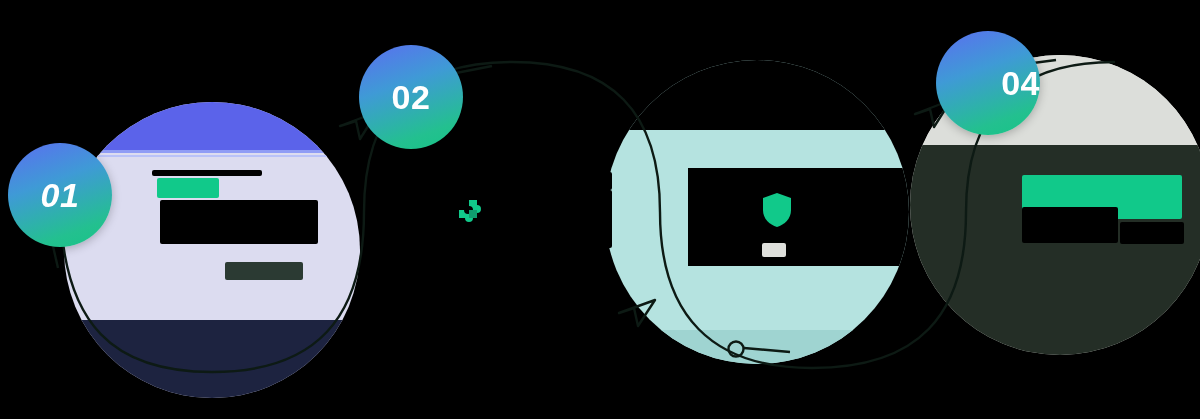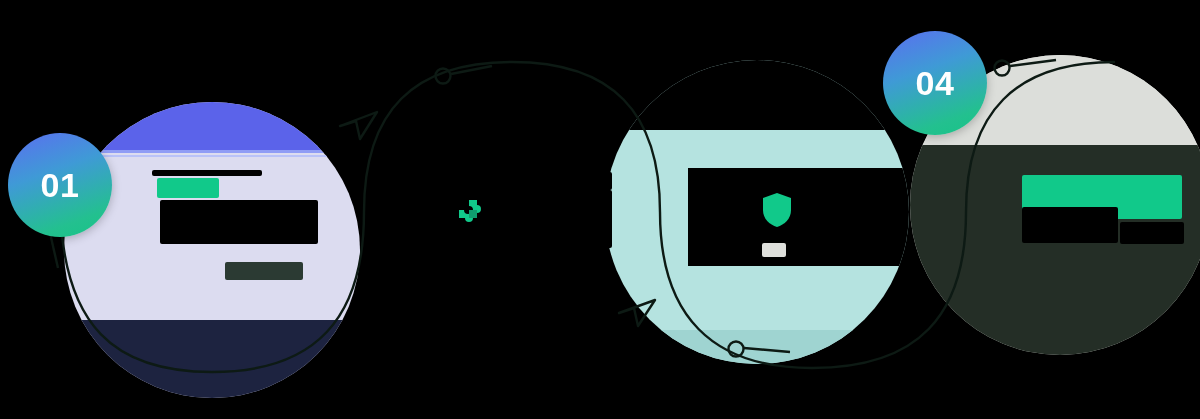--- a/index.html
+++ b/index.html
@@ -32,24 +32,24 @@
     justify-content: center;
     color: #ffffff;
     font-size: 34px;
     font-weight: 700;
     letter-spacing: 0.5px;
     background: linear-gradient(160deg, #5b6ef0 0%, #3f9ad6 38%, #23c08f 80%, #17c486 100%);
     box-shadow: 0 2px 10px rgba(0,0,0,0.25);
     z-index: 6;
     user-select: none;
   }
-  .badge-01 { left: 8px;   top: 133px; }
+  .badge-01 { left: 8px;   top: 143px; font-style: italic; }
   .badge-02 { left: 359px; top: 45px;  }
   .badge-03 { left: 650px; top: 283px; }
-  .badge-04 { left: 883px; top: 31px;  }
+  .badge-04 { left: 936px; top: 31px; justify-content: flex-end;  }
 
   
   .redact {
     position: absolute;
     border-radius: 2px;
     z-index: 4;
   }
   .redact.dark  { background: #000000; }
   .redact.green { background: #11c98a; }
   .redact.slate { background: #2b3a33; }
@@ -150,17 +150,20 @@
   </svg>
   <div class="redact grey" style="left:762px; top:243px; width:24px; height:14px;"></div>
 
   <div class="redact green" style="left:1022px; top:175px; width:160px; height:44px;"></div>
   <div class="redact dark" style="left:1022px; top:207px; width:96px; height:36px;"></div>
   <div class="redact dark" style="left:1120px; top:222px; width:64px; height:22px;"></div>
 
   <div class="step-badge badge-01">
     <span>01</span>
   </div>
+  <div class="step-badge badge-02">
+    <span>02</span>
+  </div>
   <div class="step-badge badge-04">
     <span>04</span>
   </div>
 
 </div>
 
 </body></html>

